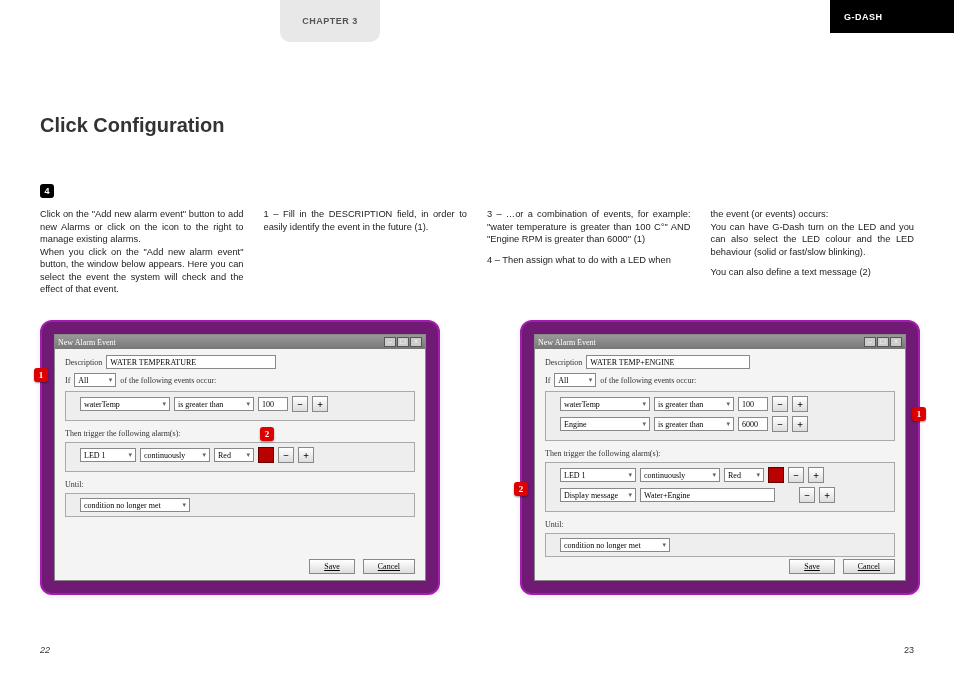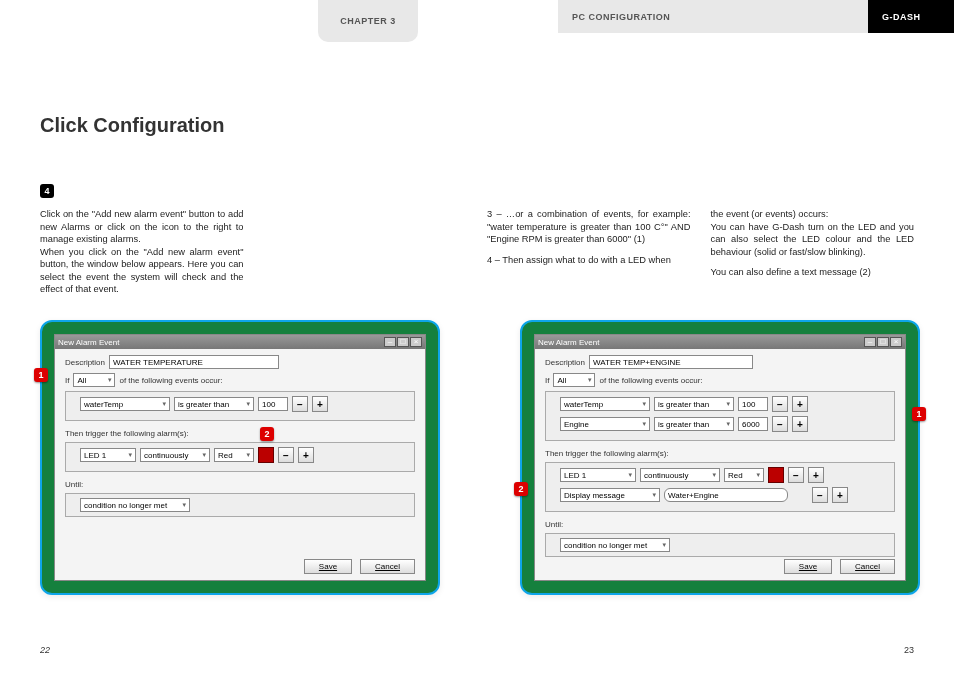--- a/index.html
+++ b/index.html
@@ -22,21 +22,20 @@
   }
   .tab {
     font-size: 9px;
     font-weight: bold;
     letter-spacing: 0.5px;
     display: flex;
     align-items: center;
     justify-content: center;
     text-transform: uppercase;
     position: absolute;
-    margin-left: 38px;
   }
   .tab-chapter {
     left: 280px;
     width: 100px;
     height: 42px;
     background: #e8e8e8;
     border-radius: 0 0 10px 10px;
     color: #555;
     top:0;
   }
@@ -94,25 +93,26 @@
     font-size: 9.3px;
     line-height: 1.35;
     color: #222;
     text-align: justify;
   }
   .col { flex: 1; }
   .screenshot-wrap {
     position: absolute;
     width: 400px;
     height: 275px;
-    border: 2px solid #0ea5e9;
+    border: 2px solid #a21caf;
     border-radius: 12px;
-    background: #15803d;
+    background: #701a75;
     box-shadow: 0 2px 6px rgba(0,0,0,0.08);
     padding: 12px;
+    font-family: Liberation Serif, serif;
   }
   .ss1 { top: 320px; left: 40px; }
   .ss2 { top: 320px; left: 520px; }
 
   .dialog {
     width: 100%;
     height: 100%;
     border: 1px solid #888;
     background: #f4f4f4;
     position: relative;
@@ -222,32 +222,32 @@
     right: 40px;
     font-size: 9px;
     color:#333;
   }
 </style>
 </head>
 <body>
 
 <div class="header-tabs">
   <div class="tab tab-chapter">CHAPTER 3</div>
-  <div class="tab tab-pcconfig">PC CONFIGURATION</div>
   <div class="tab tab-gdash">G-DASH</div>
 </div>
 
 <div class="page-title">Click Configuration</div>
 
 <div class="step-badge">4</div>
 
 <div class="body-columns">
   <div class="col" style="white-space:pre-line;">Click on the "Add new alarm event" button to add new Alarms or click on the icon to the right to manage existing alarms.
 When you click on the "Add new alarm event" button, the window below appears. Here you can select the event the system will check and the effect of that event.</div>
   <div class="col">
+    <div>1 – Fill in the DESCRIPTION field, in order to easily identify the event in the future (1).</div>
     <div style="height:8px;"></div>
   </div>
   <div class="col">
     <div>3 – …or a combination of events, for example: "water temperature is greater than 100 C°" AND "Engine RPM is greater than 6000" (1)</div>
     <div style="height:8px;"></div>
     <div>4 – Then assign what to do with a LED when</div>
   </div>
   <div class="col">
     <div>the event (or events) occurs:</div>
     <div>You can have G-Dash turn on the LED and you can also select the LED colour and the LED behaviour (solid or fast/slow blinking).</div>
@@ -380,24 +380,24 @@
               <span>continuously</span>
             </div>
           <div class="select" style="width:40px;">
               <span>Red</span>
             </div>
           <div class="iconbtn" style="background:#b00;border-color:#600;"></div>
           <div class="iconbtn">−</div>
           <div class="iconbtn">+</div>
         </div>
         <div class="row">
-          <div class="select" style="width:100px;align-items:center;">
+          <div class="select" style="width:76px;align-items:center;">
               <span>Display message</span>
             </div>
-          <div class="textfield" style="width:124px;border-radius:6px;">Water+Engine</div>
+          <div class="textfield" style="width:135px;">Water+Engine</div>
           <div style="width:16px;"></div>
           <div class="iconbtn">−</div>
           <div class="iconbtn">+</div>
         </div>
       </div>
       <div class="label">Until:</div>
       <div class="group">
         <div class="select" style="width:110px;">
             <span>condition no longer met</span>
           </div>

